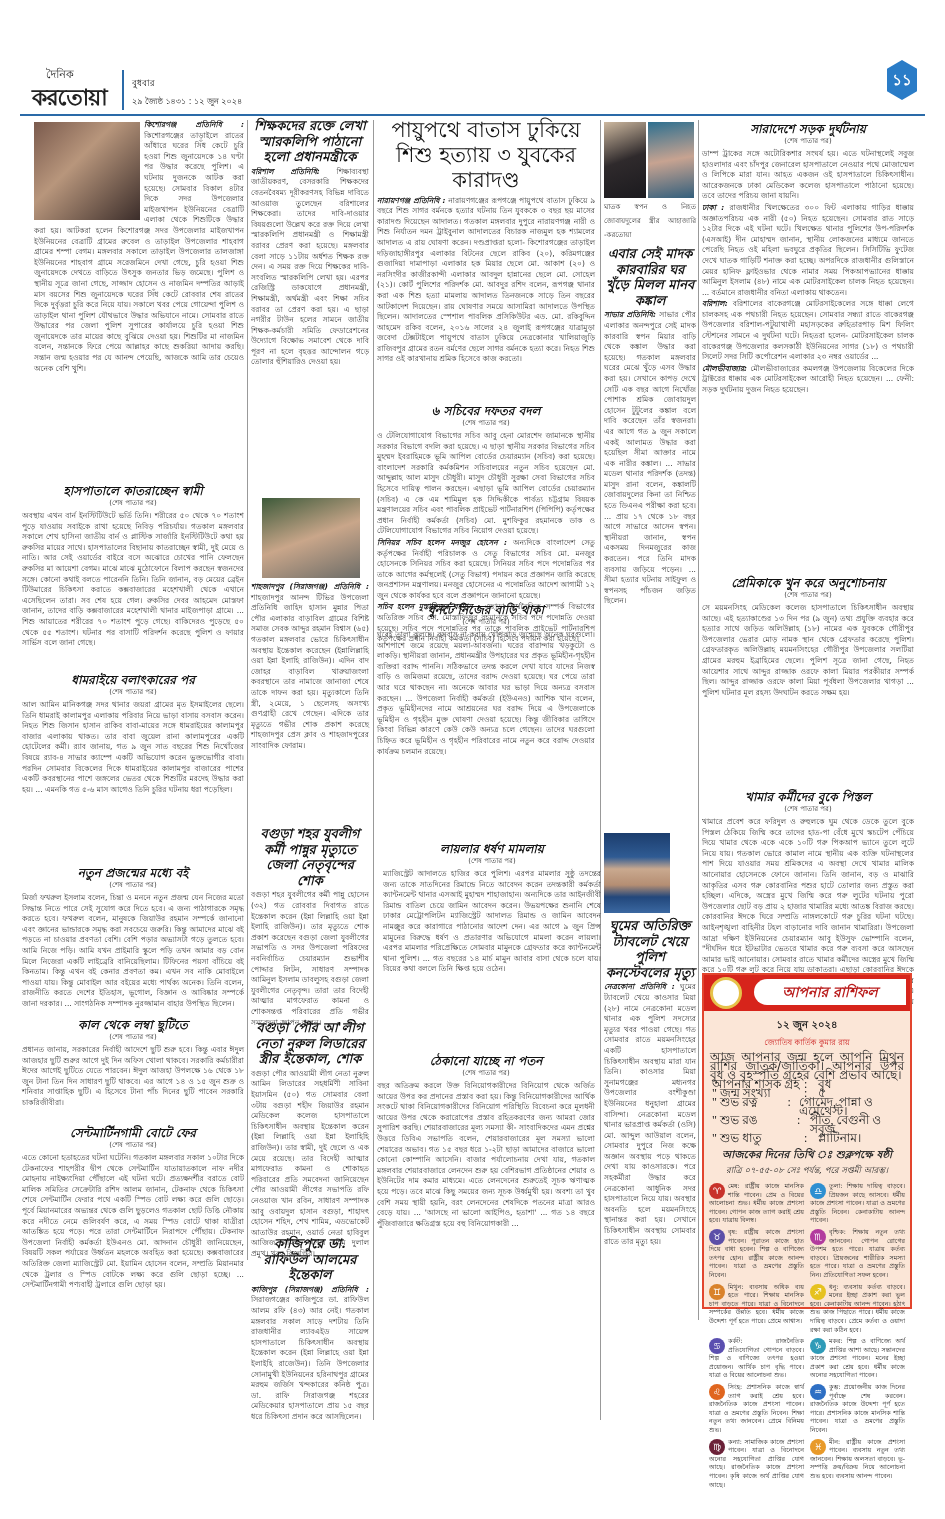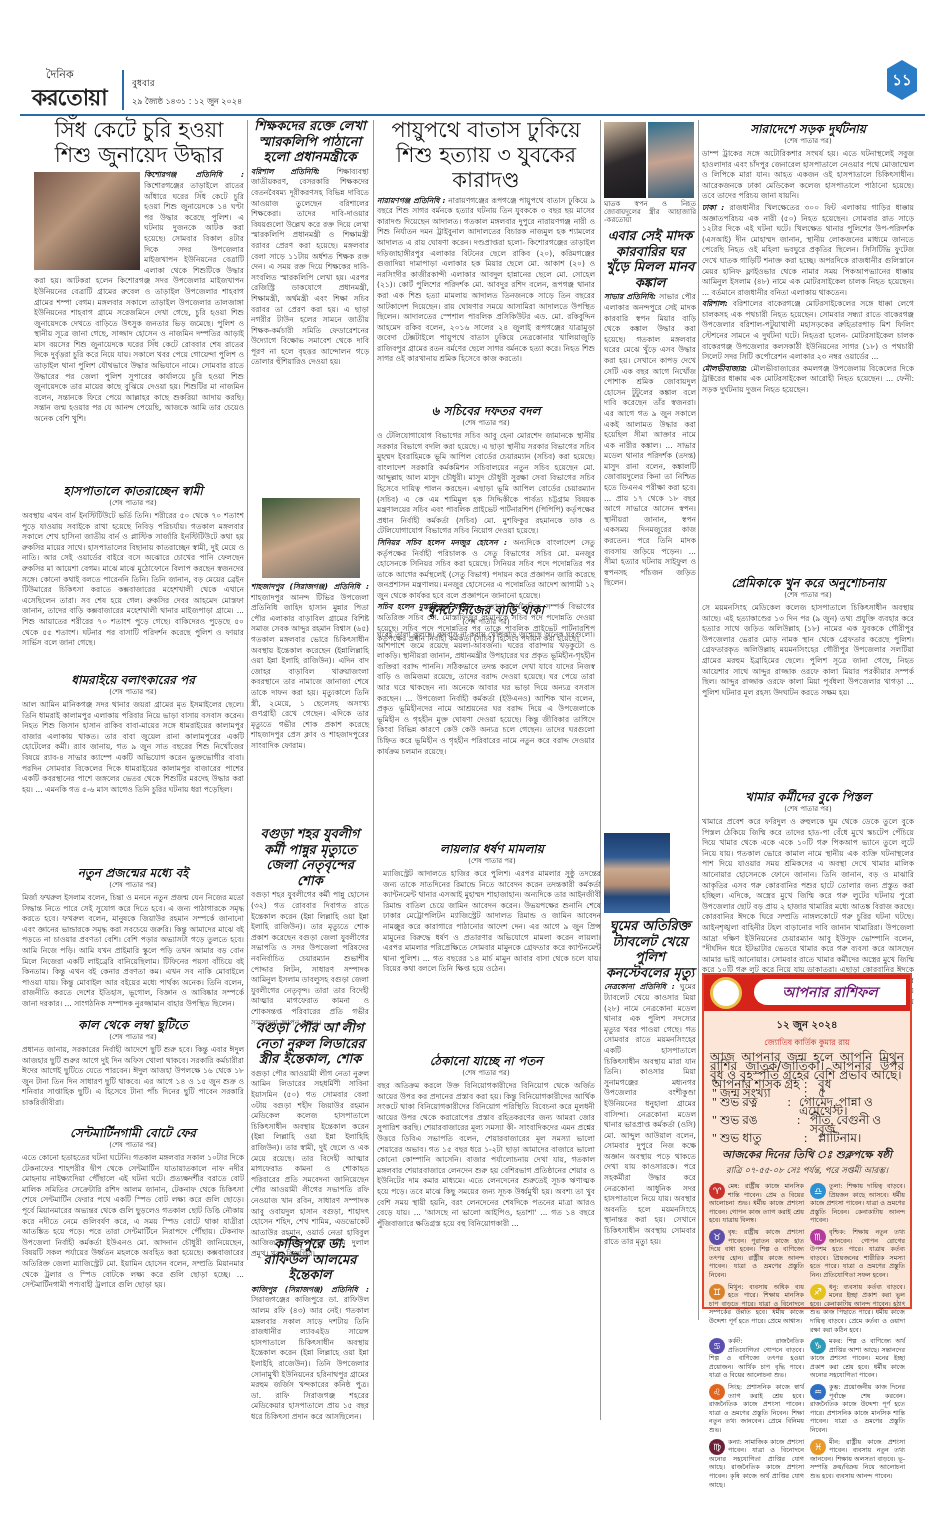--- a/index.html
+++ b/index.html
@@ -17,26 +17,26 @@
   .hl-xl { font-size: 21px; }
   .hl-m { font-size: 13px; font-style: italic; font-weight: bold; }
   .hl-s { font-size: 12px; font-style: italic; font-weight: bold; }
   .sub { text-align: center; font-size: 7px; color: #333; }
   .body { color: #333; margin-top: 2px; }
   .body p { margin-bottom: 1px; }
   .body b { color: #111; font-style: italic; }
   .photo { background: linear-gradient(135deg,#7a5a4d,#b8967c 40%,#3b2d2a); }
   .photo-dark { background: linear-gradient(160deg,#cdb89f,#2f2a2c 50%,#1b1a1e); }
   .photo-police { background: linear-gradient(180deg,#1c3d6d 0,#2f5b93 30%,#c9a98f 45%,#b58e73 65%,#22477b 80%,#3b68a1 100%); }
-  .caption { font-size: 7px; color: #333; line-height: 8px; }
+  .caption { font-size: 7px; color: #333; line-height: 14px; }
   .vline { position: absolute; width: 1px; background: #999; }
   .horoscope { position: absolute; left: 702px; top: 973px; width: 210px; height: 336px; background: #fbe6d7; border: 2px solid #e2452e; }
   .hs-banner { height: 36px; background: #d7241b; position: relative; }
   .hs-wheel { position: absolute; left: 6px; top: 2px; width: 32px; height: 32px; border-radius: 50%; background: #fff; border: 3px solid #e6c24a; }
-  .hs-title { position: absolute; left: 50px; top: 4px; right: 4px; height: 26px; background: #fff; border-radius: 14px 0 0 14px; color: #701a75; font-size: 14px; font-weight: bold; text-align: center; line-height: 26px; font-style: italic; }
+  .hs-title { position: absolute; left: 50px; top: 4px; right: 4px; height: 26px; background: #fff; border-radius: 14px 0 0 14px; color: #b91c1c; font-size: 14px; font-weight: bold; text-align: center; line-height: 26px; font-style: italic; }
   .hs-date { text-align: center; font-weight: bold; font-size: 10px; margin-top: 6px; }
   .hs-author { text-align: center; font-size: 8px; color: #c22; margin: 2px 0 4px; }
   .hs-intro { font-size: 12px; line-height: 9px; padding: 0 6px; text-align: justify; }
   .hs-table { font-size: 12px; line-height: 9px; padding: 0 8px; font-family: Liberation Serif, serif; }
   .hs-table div { display: flex; }
   .hs-table .k { width: 92px; }
   .hs-table .c { width: 14px; }
   .hs-tithi { text-align: center; font-family: "DejaVu Serif", serif; font-style: italic; font-weight: bold; font-size: 10.5px; margin-top: 4px; }
   .hs-tithi2 { text-align: center; font-size: 8.5px; font-style: italic; margin-bottom: 4px; }
   .hs-grid { display: grid; grid-template-columns: 1fr 1fr; gap: 3px 6px; padding: 0 5px; }
@@ -56,21 +56,20 @@
     <span class="date-full">২৯ জ্যৈষ্ঠ ১৪৩১ : ১২ জুন ২০২৪</span>
   </div>
   <div class="page-num">১১</div>
 </div>
 
 <div class="vline" style="left:247px;top:120px;height:1140px;"></div>
 <div class="vline" style="left:373px;top:120px;height:1300px;"></div>
 <div class="vline" style="left:600px;top:120px;height:1300px;"></div>
 
 <div class="col" style="left:34px;top:118px;width:210px;">
-  <div class="headline hl-xl">সিঁধ কেটে চুরি হওয়া শিশু জুনায়েদ উদ্ধার</div>
   <div class="body">
     <div class="photo" style="float:left;width:106px;height:98px;margin:2px 4px 2px 0;"></div>
     <b>কিশোরগঞ্জ প্রতিনিধি :</b>
     <span>কিশোরগঞ্জের তাড়াইলে রাতের আঁধারে ঘরের সিঁধ কেটে চুরি হওয়া শিশু জুনায়েদকে ১৪ ঘণ্টা পর উদ্ধার করেছে পুলিশ। এ ঘটনায় দুজনকে আটক করা হয়েছে। সোমবার বিকাল ৪টার দিকে সদর উপজেলার মাইজখাপন ইউনিয়নের বেত্রাটি এলাকা থেকে শিশুটিকে উদ্ধার করা হয়। আটকরা হলেন কিশোরগঞ্জ সদর উপজেলার মাইজখাপন ইউনিয়নের বেত্রাটি গ্রামের রুবেল ও তাড়াইল উপজেলার শাহবাগ গ্রামের শম্পা বেগম। মঙ্গলবার সকালে তাড়াইল উপজেলার তালজাঙ্গা ইউনিয়নের শাহবাগ গ্রামে সরেজমিনে দেখা গেছে, চুরি হওয়া শিশু জুনায়েদকে দেখতে বাড়িতে উৎসুক জনতার ভিড় জমেছে। পুলিশ ও স্থানীয় সূত্রে জানা গেছে, সাজ্জাদ হোসেন ও নাজমিন দম্পতির আড়াই মাস বয়সের শিশু জুনায়েদকে ঘরের সিঁধ কেটে রোববার শেষ রাতের দিকে দুর্বৃত্তরা চুরি করে নিয়ে যায়। সকালে খবর পেয়ে গোয়েন্দা পুলিশ ও তাড়াইল থানা পুলিশ যৌথভাবে উদ্ধার অভিযানে নামে। সোমবার রাতে উদ্ধারের পর জেলা পুলিশ সুপারের কার্যালয়ে চুরি হওয়া শিশু জুনায়েদকে তার মায়ের কাছে বুঝিয়ে দেওয়া হয়। শিশুটির মা নাজমিন বলেন, সন্তানকে ফিরে পেয়ে আল্লাহর কাছে শুকরিয়া আদায় করছি। সন্তান জন্ম হওয়ার পর যে আনন্দ পেয়েছি, আজকে আমি তার চেয়েও অনেক বেশি খুশি।</span>
   </div>
 </div>
 
 <div class="col" style="left:22px;top:484px;width:222px;">
   <div class="headline hl-s">হাসপাতালে কাতরাচ্ছেন স্বামী</div>
   <div class="sub">(শেষ পাতার পর)</div>

